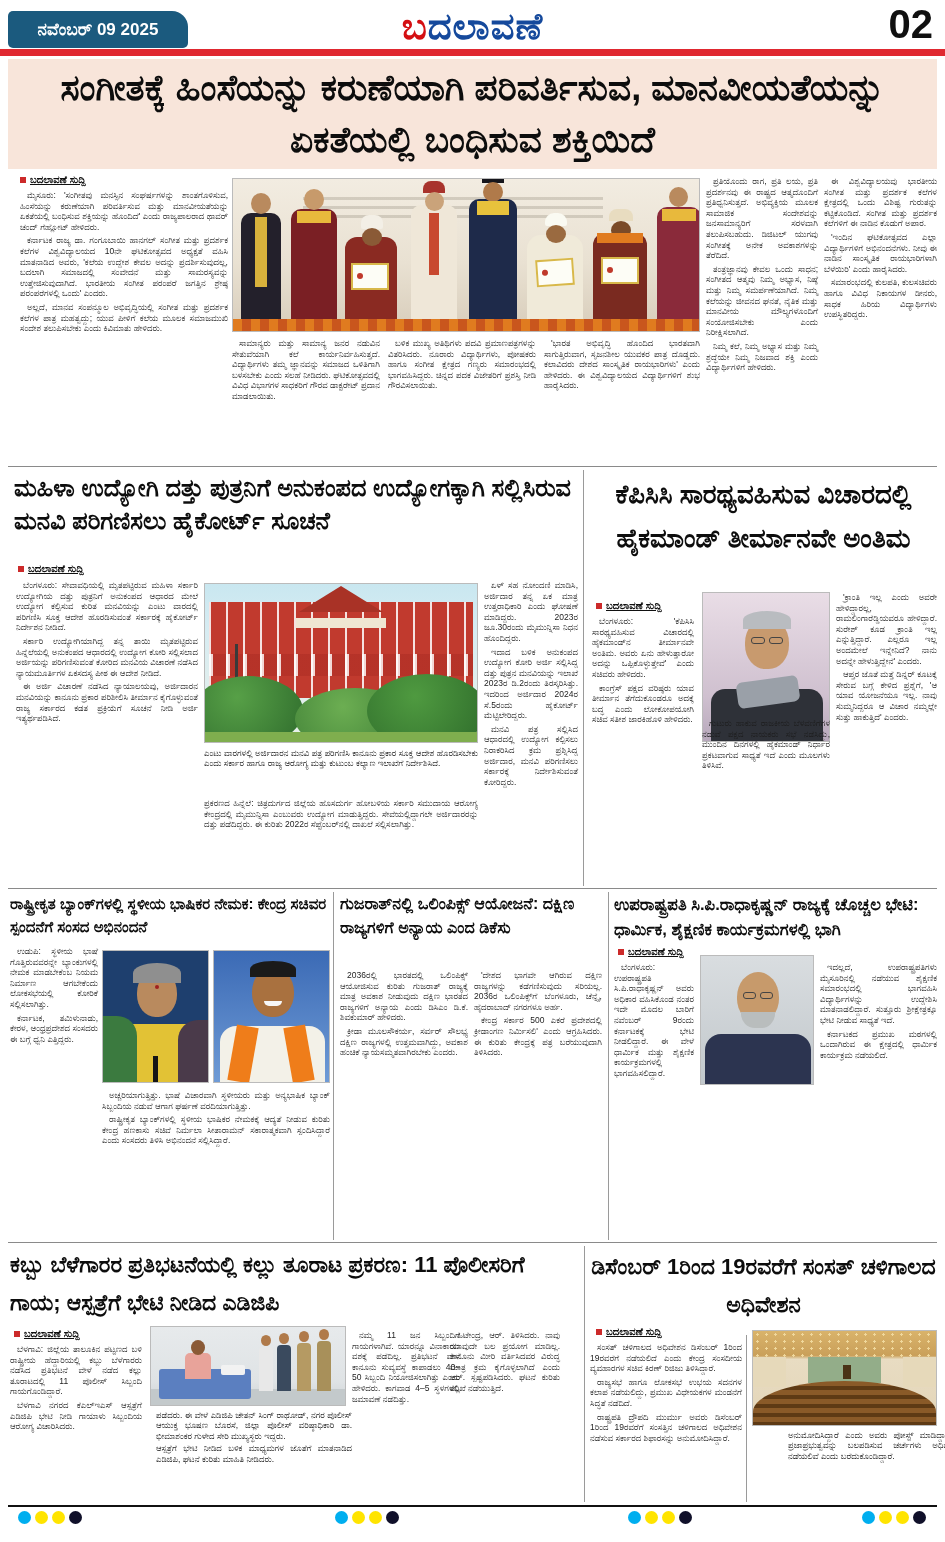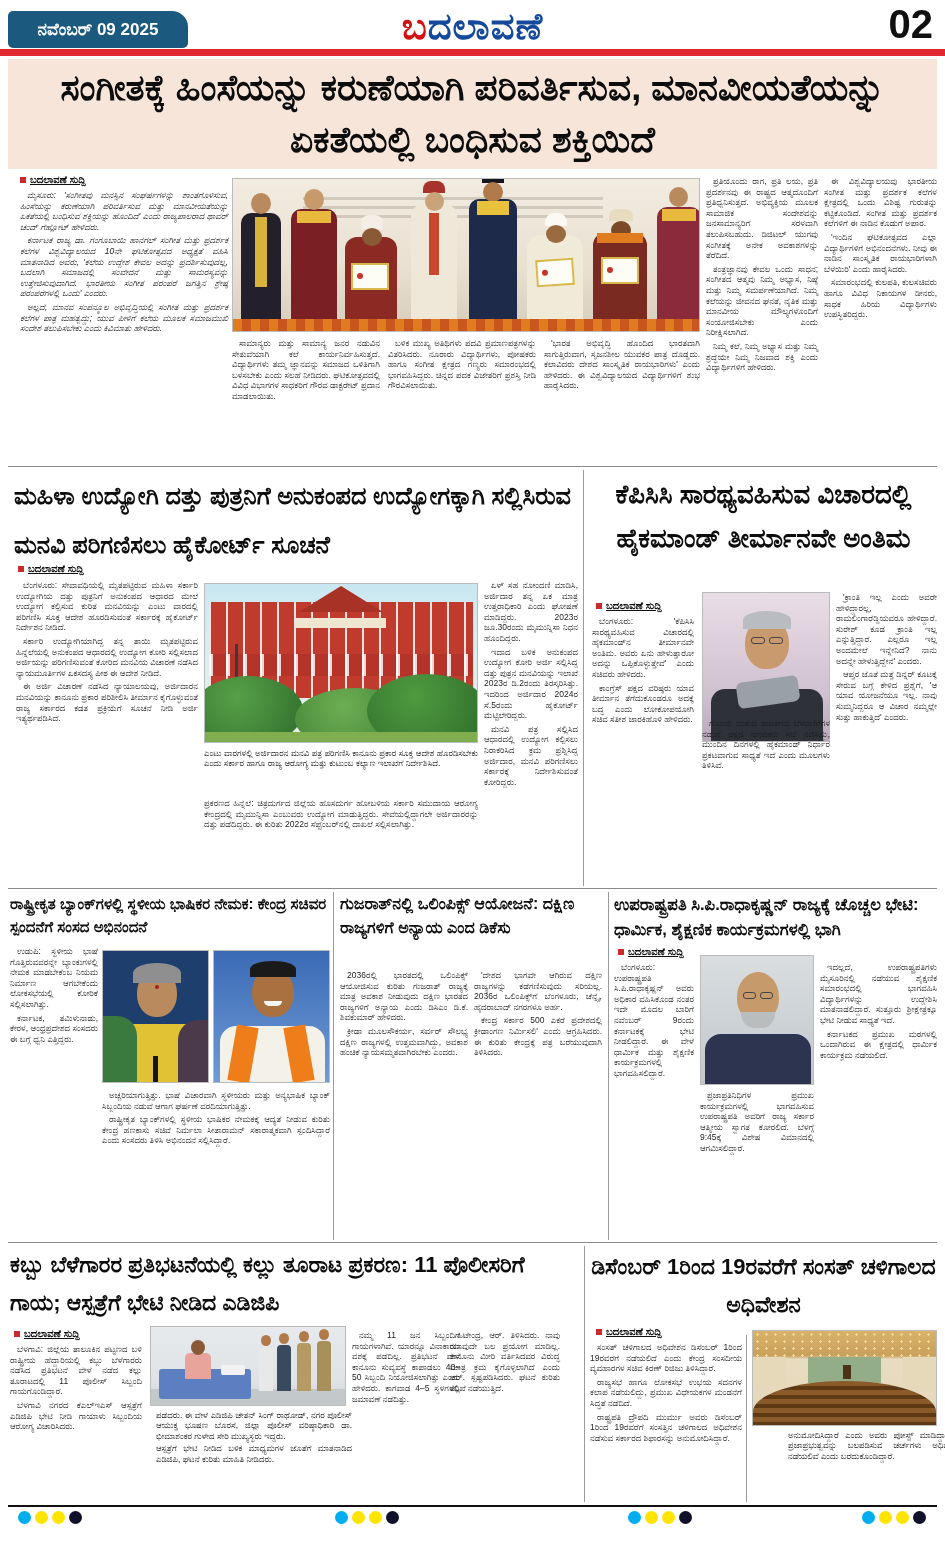--- a/index.html
+++ b/index.html
@@ -111,21 +111,21 @@
   <div class="date-box">ನವೆಂಬರ್ 09 2025</div>
   <div class="masthead">
     <span class="m1">ಬ</span><span class="m2">ದಲಾವಣೆ</span>
   </div>
   <div class="page-num">02</div>
   <div class="red-bar"></div>
 
   <div class="lead-head">ಸಂಗೀತಕ್ಕೆ ಹಿಂಸೆಯನ್ನು ಕರುಣೆಯಾಗಿ ಪರಿವರ್ತಿಸುವ, ಮಾನವೀಯತೆಯನ್ನು ಏಕತೆಯಲ್ಲಿ ಬಂಧಿಸುವ ಶಕ್ತಿಯಿದೆ</div>
 
   <div class="byline" style="left:20px; top:174px;">ಬದಲಾವಣೆ ಸುದ್ದಿ</div>
-  <div class="bodytxt" style="left:20px; top:190px; width:208px; height:272px;font-style:italic;">
+  <div class="bodytxt" style="left:20px; top:190px; width:208px; height:272px;">
       <p>ಮೈಸೂರು: 'ಸಂಗೀತವು ಮನಸ್ಸಿನ ಸಂಘರ್ಷಗಳನ್ನು ಶಾಂತಗೊಳಿಸುವ, ಹಿಂಸೆಯನ್ನು ಕರುಣೆಯಾಗಿ ಪರಿವರ್ತಿಸುವ ಮತ್ತು ಮಾನವೀಯತೆಯನ್ನು ಏಕತೆಯಲ್ಲಿ ಬಂಧಿಸುವ ಶಕ್ತಿಯನ್ನು ಹೊಂದಿದೆ' ಎಂದು ರಾಜ್ಯಪಾಲರಾದ ಥಾವರ್ ಚಂದ್ ಗೆಹ್ಲೋಟ್ ಹೇಳಿದರು.</p>
       <p>ಕರ್ನಾಟಕ ರಾಜ್ಯ ಡಾ. ಗಂಗೂಬಾಯಿ ಹಾನಗಲ್ ಸಂಗೀತ ಮತ್ತು ಪ್ರದರ್ಶಕ ಕಲೆಗಳ ವಿಶ್ವವಿದ್ಯಾಲಯದ 10ನೇ ಘಟಿಕೋತ್ಸವದ ಅಧ್ಯಕ್ಷತೆ ವಹಿಸಿ ಮಾತನಾಡಿದ ಅವರು, 'ಕಲೆಯ ಉದ್ದೇಶ ಕೇವಲ ಅದನ್ನು ಪ್ರದರ್ಶಿಸುವುದಲ್ಲ, ಬದಲಾಗಿ ಸಮಾಜದಲ್ಲಿ ಸಂವೇದನೆ ಮತ್ತು ಸಾಮರಸ್ಯವನ್ನು ಉತ್ತೇಜಿಸುವುದಾಗಿದೆ. ಭಾರತೀಯ ಸಂಗೀತ ಪರಂಪರೆ ಜಗತ್ತಿನ ಶ್ರೇಷ್ಠ ಪರಂಪರೆಗಳಲ್ಲಿ ಒಂದು' ಎಂದರು.</p>
       <p>ಅಲ್ಲದೆ, ಮಾನವ ಸಂಪನ್ಮೂಲ ಅಭಿವೃದ್ಧಿಯಲ್ಲಿ ಸಂಗೀತ ಮತ್ತು ಪ್ರದರ್ಶಕ ಕಲೆಗಳ ಪಾತ್ರ ಮಹತ್ವದ್ದು; ಯುವ ಪೀಳಿಗೆ ಕಲೆಯ ಮೂಲಕ ಸಮಾಜಮುಖಿ ಸಂದೇಶ ತಲುಪಿಸಬೇಕು ಎಂದು ಕಿವಿಮಾತು ಹೇಳಿದರು.</p>
     </div>
 
   <div class="photo" id="ph-conv" style="left:232px; top:178px; width:468px; height:154px;">
     <i class="bannertxt"></i>
 
     <div class="fig" style="left:8px;  width:40px; height:108px; background:#23202b; border-radius:10px 10px 0 0;">
         <i style="left:10px; top:-20px; width:20px; height:21px; border-radius:50%; background:#b98a5e;"></i>
@@ -184,21 +184,21 @@
       <p>ನಿಮ್ಮ ಕಲೆ, ನಿಮ್ಮ ಅಭ್ಯಾಸ ಮತ್ತು ನಿಮ್ಮ ಶ್ರದ್ಧೆಯೇ ನಿಮ್ಮ ನಿಜವಾದ ಶಕ್ತಿ ಎಂದು ವಿದ್ಯಾರ್ಥಿಗಳಿಗೆ ಹೇಳಿದರು.</p>
     </div>
   <div class="bodytxt" style="left:824px; top:176px; width:113px; height:286px;">
       <p>ಈ ವಿಶ್ವವಿದ್ಯಾಲಯವು ಭಾರತೀಯ ಸಂಗೀತ ಮತ್ತು ಪ್ರದರ್ಶಕ ಕಲೆಗಳ ಕ್ಷೇತ್ರದಲ್ಲಿ ಒಂದು ವಿಶಿಷ್ಟ ಗುರುತನ್ನು ಕಟ್ಟಿಕೊಂಡಿದೆ. ಸಂಗೀತ ಮತ್ತು ಪ್ರದರ್ಶಕ ಕಲೆಗಳಿಗೆ ಈ ನಾಡಿನ ಕೊಡುಗೆ ಅಪಾರ.</p>
       <p>'ಇಂದಿನ ಘಟಿಕೋತ್ಸವದ ಎಲ್ಲಾ ವಿದ್ಯಾರ್ಥಿಗಳಿಗೆ ಅಭಿನಂದನೆಗಳು. ನೀವು ಈ ನಾಡಿನ ಸಾಂಸ್ಕೃತಿಕ ರಾಯಭಾರಿಗಳಾಗಿ ಬೆಳೆಯಿರಿ' ಎಂದು ಹಾರೈಸಿದರು.</p>
       <p>ಸಮಾರಂಭದಲ್ಲಿ ಕುಲಪತಿ, ಕುಲಸಚಿವರು ಹಾಗೂ ವಿವಿಧ ನಿಕಾಯಗಳ ಡೀನರು, ಸಾಧಕ ಹಿರಿಯ ವಿದ್ಯಾರ್ಥಿಗಳು ಉಪಸ್ಥಿತರಿದ್ದರು.</p>
     </div>
 
   <div class="hrule" style="left:8px; top:466px; width:929px;"></div>
 
-  <div class="headline" style="left:14px; top:471px; width:562px; font-size:24px; line-height:49px;">ಮಹಿಳಾ ಉದ್ಯೋಗಿ ದತ್ತು ಪುತ್ರನಿಗೆ ಅನುಕಂಪದ ಉದ್ಯೋಗಕ್ಕಾಗಿ ಸಲ್ಲಿಸಿರುವ ಮನವಿ ಪರಿಗಣಿಸಲು ಹೈಕೋರ್ಟ್ ಸೂಚನೆ</div>
+  <div class="headline" style="left:14px; top:471px; width:562px; font-size:24px; line-height:33px;">ಮಹಿಳಾ ಉದ್ಯೋಗಿ ದತ್ತು ಪುತ್ರನಿಗೆ ಅನುಕಂಪದ ಉದ್ಯೋಗಕ್ಕಾಗಿ ಸಲ್ಲಿಸಿರುವ ಮನವಿ ಪರಿಗಣಿಸಲು ಹೈಕೋರ್ಟ್ ಸೂಚನೆ</div>
   <div class="byline" style="left:18px; top:563px;">ಬದಲಾವಣೆ ಸುದ್ದಿ</div>
   <div class="bodytxt" style="left:16px; top:580px; width:182px; height:304px;">
       <p>ಬೆಂಗಳೂರು: ಸೇವಾವಧಿಯಲ್ಲಿ ಮೃತಪಟ್ಟಿರುವ ಮಹಿಳಾ ಸರ್ಕಾರಿ ಉದ್ಯೋಗಿಯ ದತ್ತು ಪುತ್ರನಿಗೆ ಅನುಕಂಪದ ಆಧಾರದ ಮೇಲೆ ಉದ್ಯೋಗ ಕಲ್ಪಿಸುವ ಕುರಿತ ಮನವಿಯನ್ನು ಎಂಟು ವಾರದಲ್ಲಿ ಪರಿಗಣಿಸಿ ಸೂಕ್ತ ಆದೇಶ ಹೊರಡಿಸುವಂತೆ ಸರ್ಕಾರಕ್ಕೆ ಹೈಕೋರ್ಟ್ ನಿರ್ದೇಶನ ನೀಡಿದೆ.</p>
       <p>ಸರ್ಕಾರಿ ಉದ್ಯೋಗಿಯಾಗಿದ್ದ ತನ್ನ ತಾಯಿ ಮೃತಪಟ್ಟಿರುವ ಹಿನ್ನೆಲೆಯಲ್ಲಿ ಅನುಕಂಪದ ಆಧಾರದಲ್ಲಿ ಉದ್ಯೋಗ ಕೋರಿ ಸಲ್ಲಿಸಲಾದ ಅರ್ಜಿಯನ್ನು ಪರಿಗಣಿಸುವಂತೆ ಕೋರಿದ ಮನವಿಯ ವಿಚಾರಣೆ ನಡೆಸಿದ ನ್ಯಾಯಮೂರ್ತಿಗಳ ಏಕಸದಸ್ಯ ಪೀಠ ಈ ಆದೇಶ ನೀಡಿದೆ.</p>
       <p>ಈ ಅರ್ಜಿ ವಿಚಾರಣೆ ನಡೆಸಿದ ನ್ಯಾಯಾಲಯವು, ಅರ್ಜಿದಾರನ ಮನವಿಯನ್ನು ಕಾನೂನು ಪ್ರಕಾರ ಪರಿಶೀಲಿಸಿ ತೀರ್ಮಾನ ಕೈಗೊಳ್ಳುವಂತೆ ರಾಜ್ಯ ಸರ್ಕಾರದ ಕಡತ ಪ್ರಕ್ರಿಯೆಗೆ ಸೂಚನೆ ನೀಡಿ ಅರ್ಜಿ ಇತ್ಯರ್ಥಪಡಿಸಿದೆ.</p>
     </div>
 
   <div class="photo" id="ph-court" style="left:204px; top:583px; width:274px; height:160px;">
     <i class="bld"></i>
       <i class="arch"></i>
@@ -293,23 +293,20 @@
       <p>ಬೆಂಗಳೂರು: ಉಪರಾಷ್ಟ್ರಪತಿ ಸಿ.ಪಿ.ರಾಧಾಕೃಷ್ಣನ್ ಅವರು ಅಧಿಕಾರ ವಹಿಸಿಕೊಂಡ ನಂತರ ಇದೇ ಮೊದಲ ಬಾರಿಗೆ ನವೆಂಬರ್ 9ರಂದು ಕರ್ನಾಟಕಕ್ಕೆ ಭೇಟಿ ನೀಡಲಿದ್ದಾರೆ. ಈ ವೇಳೆ ಧಾರ್ಮಿಕ ಮತ್ತು ಶೈಕ್ಷಣಿಕ ಕಾರ್ಯಕ್ರಮಗಳಲ್ಲಿ ಭಾಗವಹಿಸಲಿದ್ದಾರೆ.</p>
     </div>
 
   <div class="photo por" id="ph-vp" style="left:700px; top:955px; width:114px; height:130px;">
     <i class="torso" style="left:4px; width:106px; height:50px; background:#2c3450; border-radius:16px 16px 0 0;"></i>
     <i class="head" style="left:36px; top:16px; width:42px; height:50px; background:#c79a6b;"></i>
     <i style="left:40px; top:56px; width:34px; height:16px; border-radius:0 0 14px 14px; background:#b9bdbd;"></i>
     <i class="glasses" style="left:42px; top:36px; width:13px;"></i>
     <i class="glasses" style="left:59px; top:36px; width:13px;"></i>
   </div>
-  <div class="bodytxt" style="left:700px; top:1090px; width:114px; height:148px;">
-      <p>ಪ್ರಜಾಪ್ರತಿನಿಧಿಗಳ ಪ್ರಮುಖ ಕಾರ್ಯಕ್ರಮಗಳಲ್ಲಿ ಭಾಗವಹಿಸುವ ಉಪರಾಷ್ಟ್ರಪತಿ ಅವರಿಗೆ ರಾಜ್ಯ ಸರ್ಕಾರ ಆತ್ಮೀಯ ಸ್ವಾಗತ ಕೋರಲಿದೆ. ಬೆಳಗ್ಗೆ 9:45ಕ್ಕೆ ವಿಶೇಷ ವಿಮಾನದಲ್ಲಿ ಆಗಮಿಸಲಿದ್ದಾರೆ.</p>
-    </div>
   <div class="bodytxt" style="left:820px; top:962px; width:117px; height:278px;">
       <p>ಇದಲ್ಲದೆ, ಉಪರಾಷ್ಟ್ರಪತಿಗಳು ಮೈಸೂರಿನಲ್ಲಿ ನಡೆಯುವ ಶೈಕ್ಷಣಿಕ ಸಮಾರಂಭದಲ್ಲಿ ಭಾಗವಹಿಸಿ ವಿದ್ಯಾರ್ಥಿಗಳನ್ನು ಉದ್ದೇಶಿಸಿ ಮಾತನಾಡಲಿದ್ದಾರೆ. ಸುತ್ತೂರು ಶ್ರೀಕ್ಷೇತ್ರಕ್ಕೂ ಭೇಟಿ ನೀಡುವ ಸಾಧ್ಯತೆ ಇದೆ.</p>
       <p>ಕರ್ನಾಟಕದ ಪ್ರಮುಖ ಮಠಗಳಲ್ಲಿ ಒಂದಾಗಿರುವ ಈ ಕ್ಷೇತ್ರದಲ್ಲಿ ಧಾರ್ಮಿಕ ಕಾರ್ಯಕ್ರಮ ನಡೆಯಲಿದೆ.</p>
     </div>
 
   <div class="hrule" style="left:8px; top:1242px; width:929px;"></div>
 
   <div class="headline" style="left:10px; top:1246px; width:566px; font-size:22px; line-height:38px;">ಕಬ್ಬು ಬೆಳೆಗಾರರ ಪ್ರತಿಭಟನೆಯಲ್ಲಿ ಕಲ್ಲು ತೂರಾಟ ಪ್ರಕರಣ: 11 ಪೊಲೀಸರಿಗೆ ಗಾಯ; ಆಸ್ಪತ್ರೆಗೆ ಭೇಟಿ ನೀಡಿದ ಎಡಿಜಿಪಿ</div>
   <div class="byline" style="left:14px; top:1328px;">ಬದಲಾವಣೆ ಸುದ್ದಿ</div>
   <div class="bodytxt" style="left:10px; top:1344px; width:132px; height:158px;">

